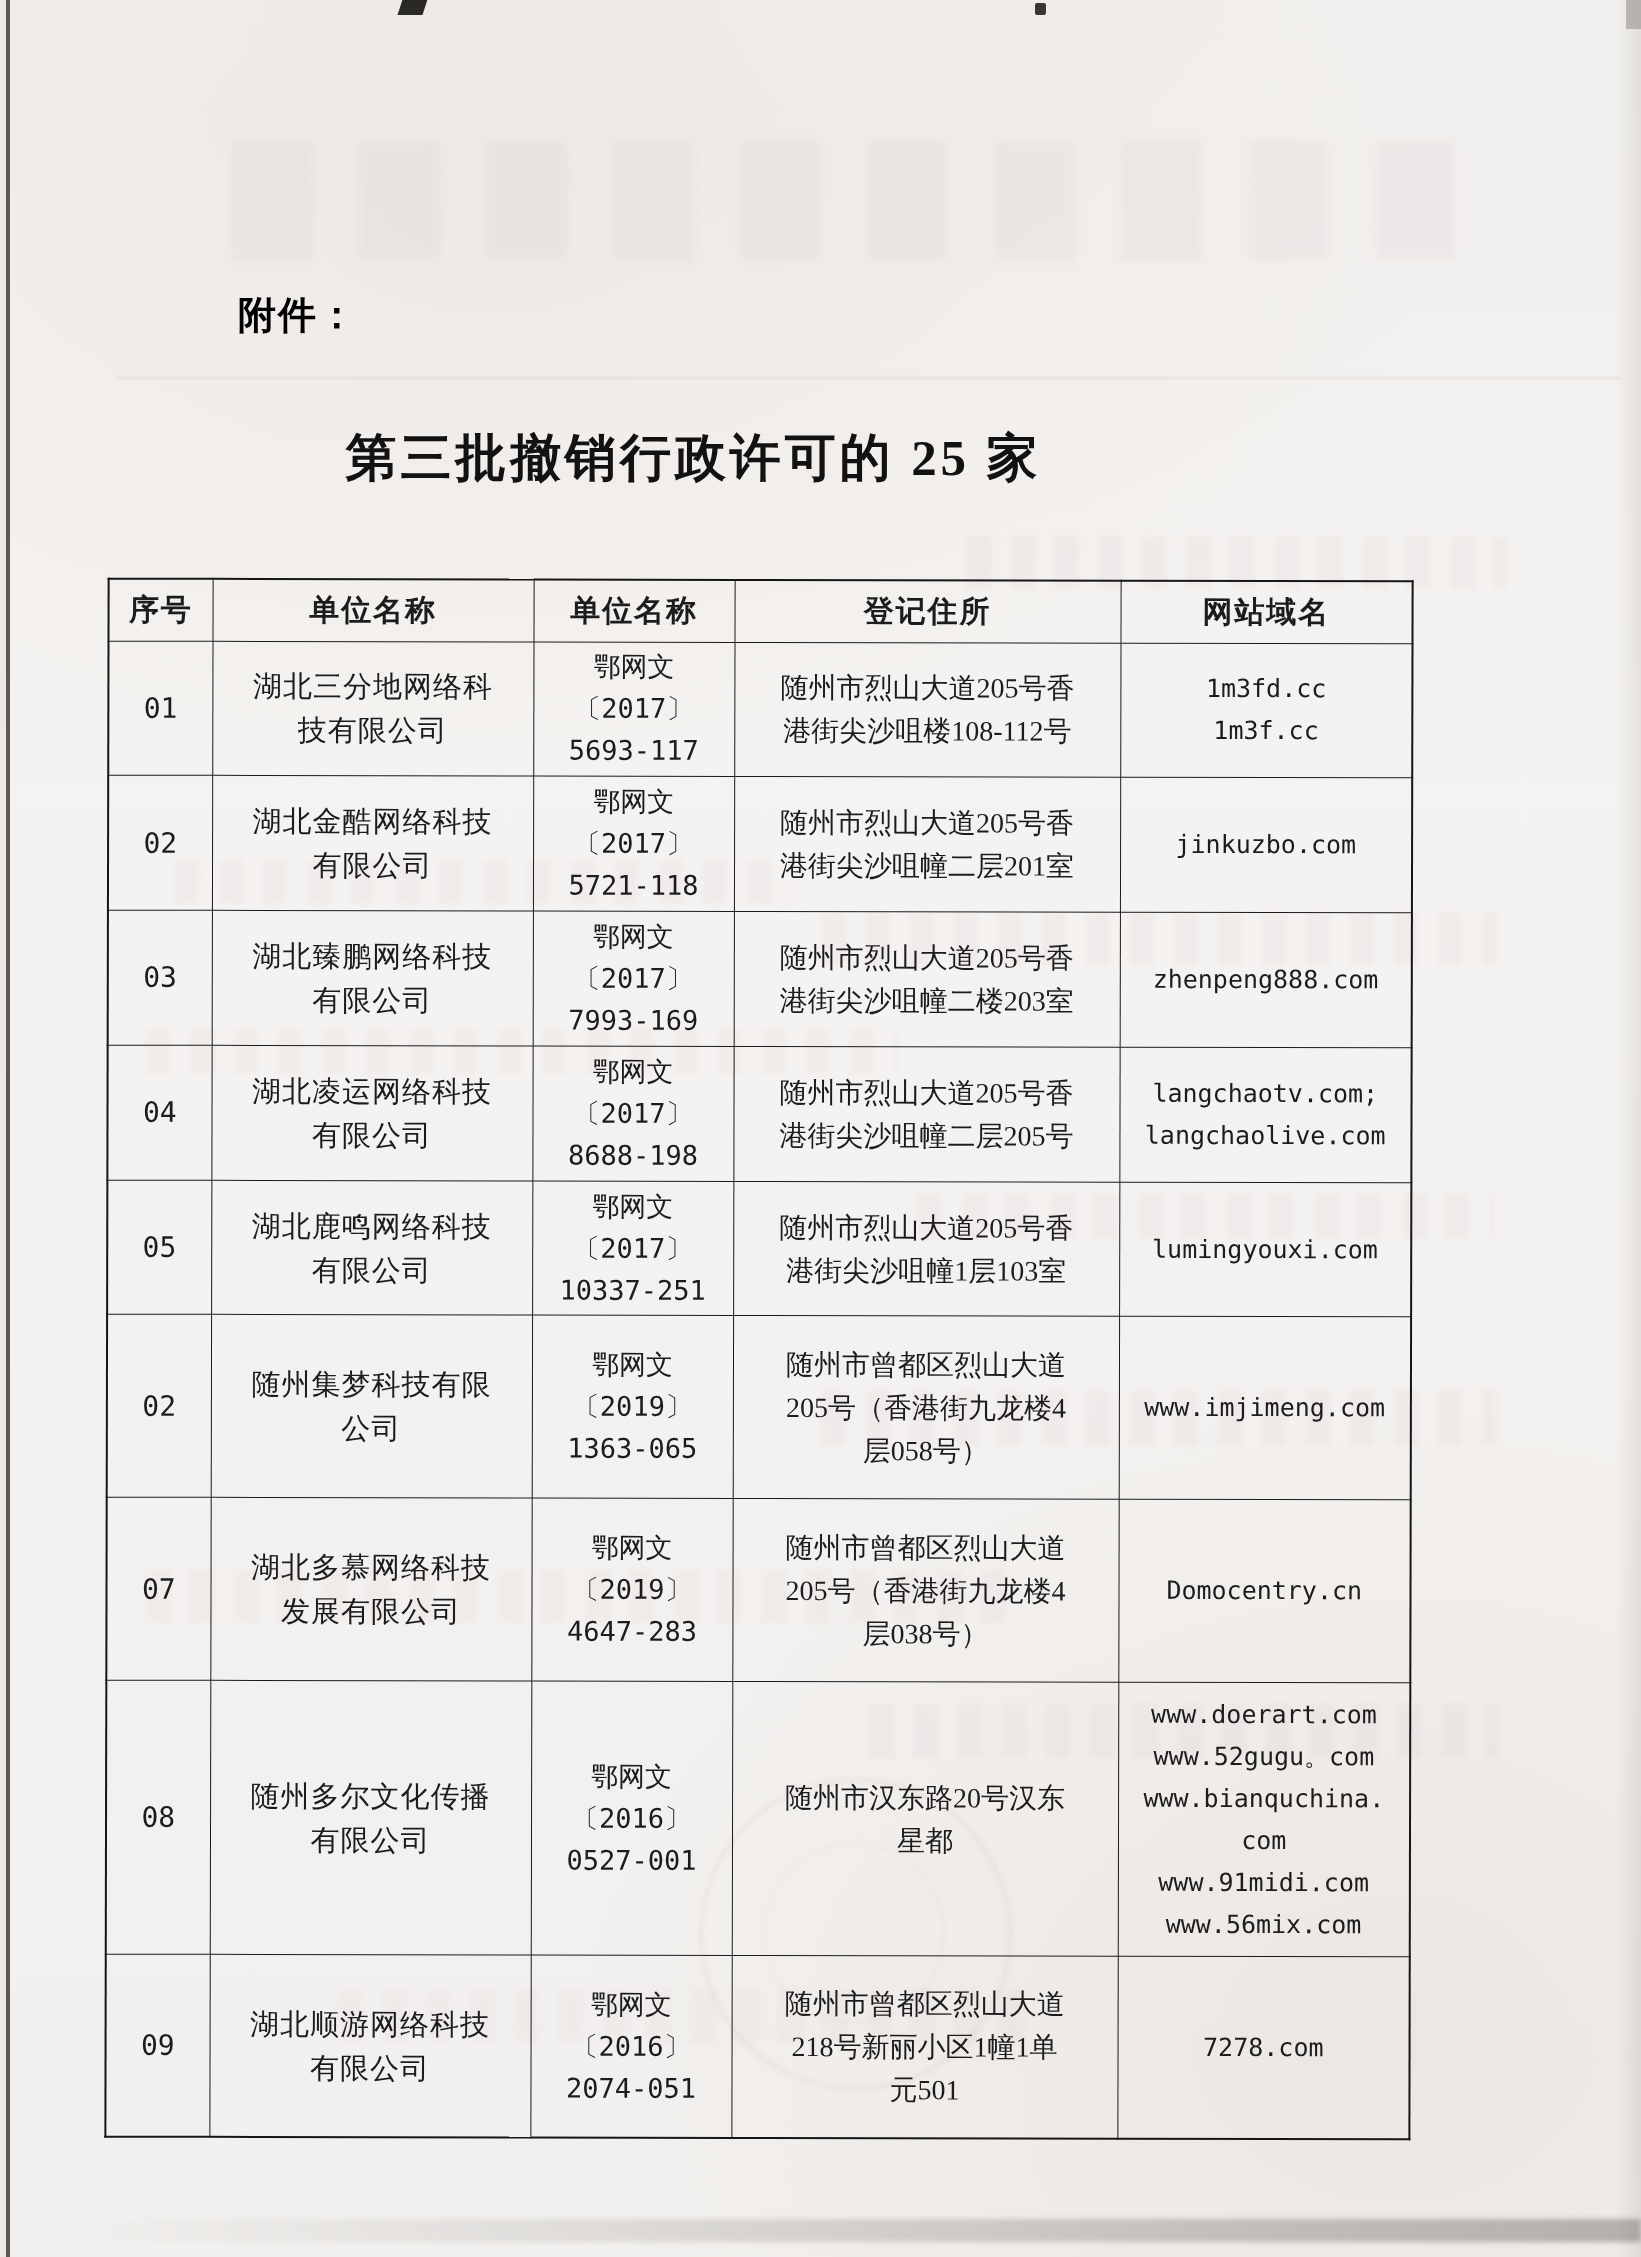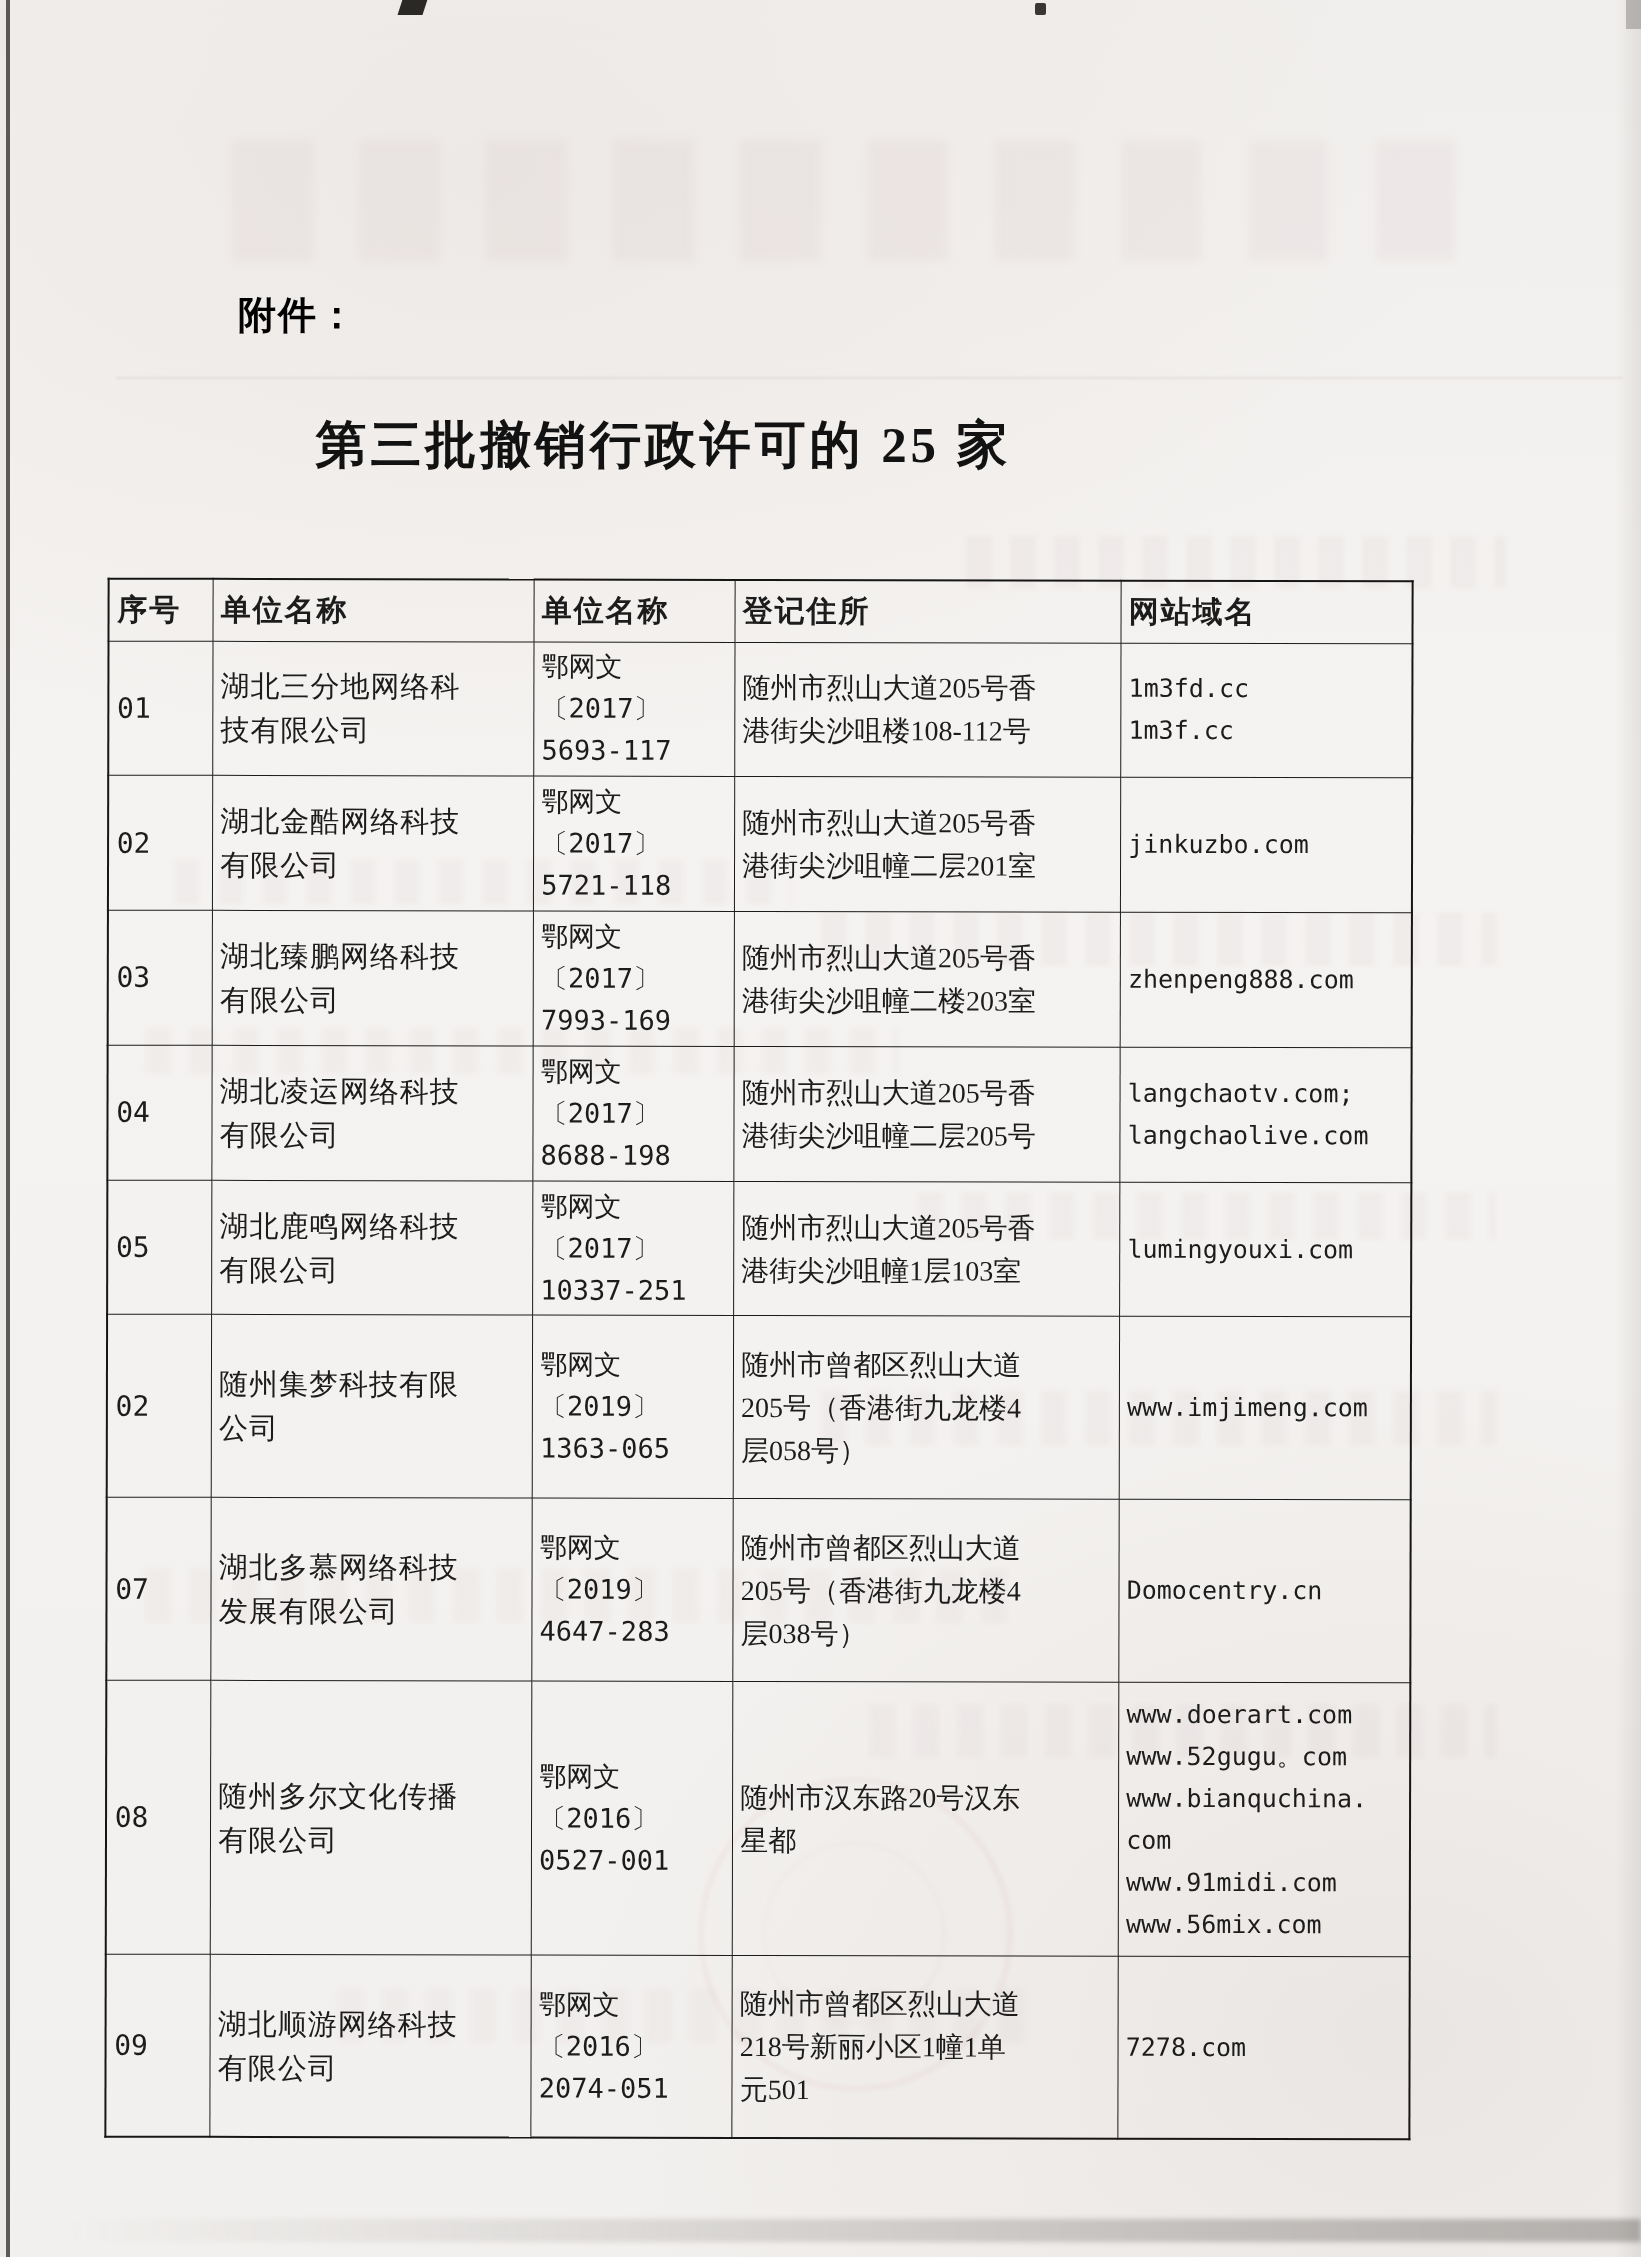--- a/index.html
+++ b/index.html
@@ -30,33 +30,33 @@
     border:4.8px solid rgba(208,136,146,.11);filter:blur(1.9px);}
   .stamp-bleed-inner{position:absolute;left:763px;top:1842px;width:178px;height:178px;border-radius:50%;
     border:2.9px solid rgba(208,136,146,.08);filter:blur(1.9px);}
   
   .attachment{
     position:absolute;left:238px;top:290px;
     font-family:"Liberation Sans","DejaVu Sans",sans-serif;
     font-weight:700;font-size:38px;letter-spacing:1.9px;color:#000000;
   }
   .doc-title{
-    position:absolute;left:0;top:401px;width:1327px;text-align:center;
-    font-weight:700;font-size:51px;line-height:89px;letter-spacing:3.9px;color:#121212;
+    position:absolute;left:0;top:414px;width:1327px;text-align:center;
+    font-weight:700;font-size:51px;line-height:89px;letter-spacing:3.9px;color:#121212;padding-left:30px;
   }
   table.licenses{
     position:absolute;left:106px;top:579px;width:1303px;
     border-collapse:collapse;table-layout:fixed;
     border:2.9px solid #161616;
     transform:rotate(0.12deg);
     background:transparent;
   }
   table.licenses th,table.licenses td{
     border:1.9px solid #1b1b1b;
-    text-align:left;vertical-align:middle;
+    text-align:center;vertical-align:middle;
     padding:3.9px 7.7px;
   }
   table.licenses thead tr{height:62px;}
   table.licenses th{font-size:30px;font-weight:700;letter-spacing:1.9px;}
   tbody tr:nth-child(-n+5){height:131px;}
   tbody tr:nth-child(6),tbody tr:nth-child(7){height:183px;}
   tbody tr:nth-child(8){height:274px;}
   tbody tr:nth-child(9){height:182px;}
   td{white-space:pre-line;}
   .col-no{font-family:"DejaVu Sans Mono","Liberation Mono",monospace;font-size:28px;}

